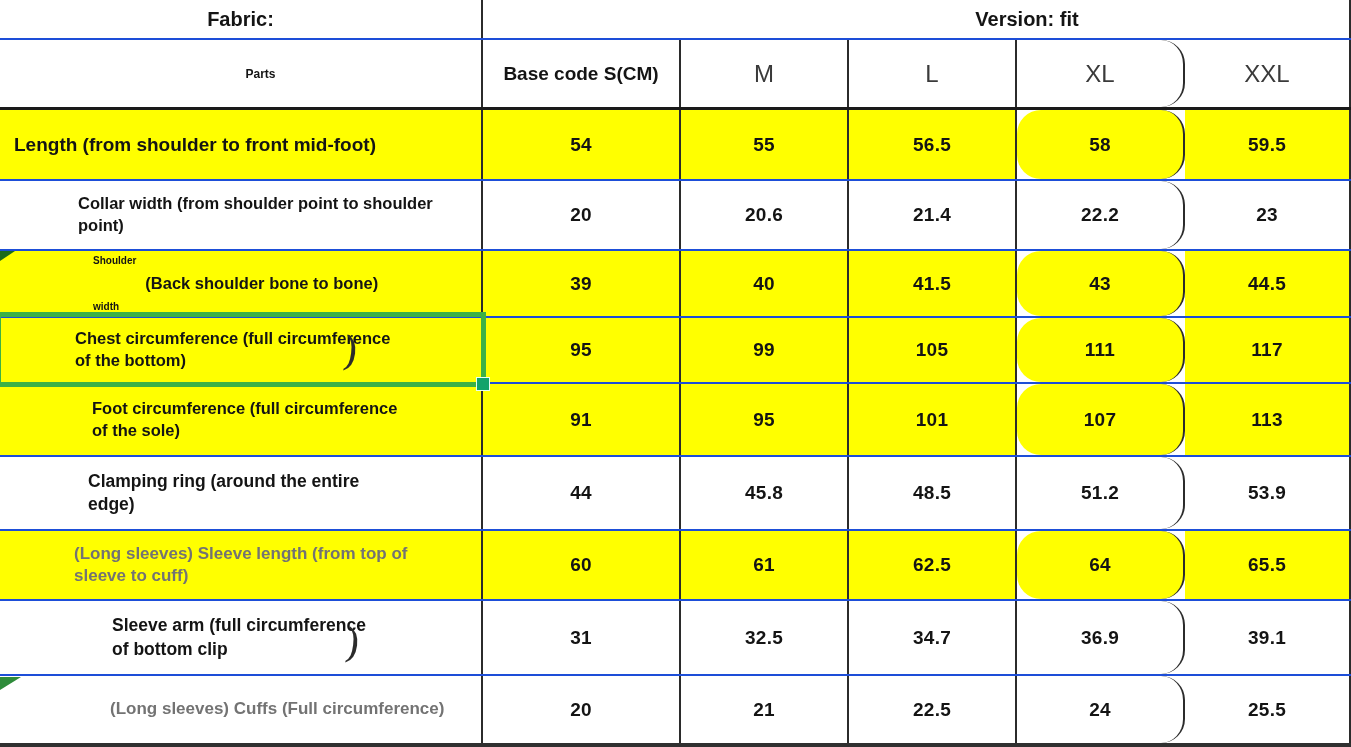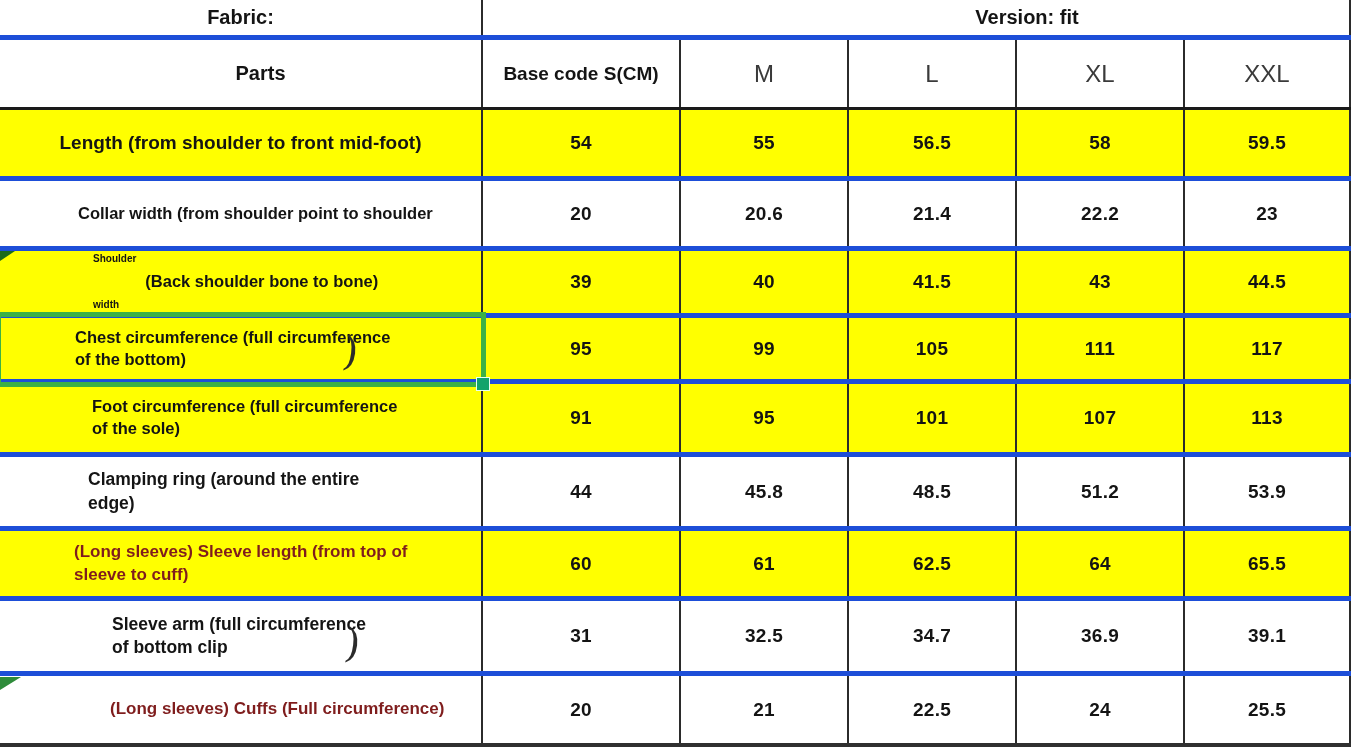--- a/index.html
+++ b/index.html
@@ -1,51 +1,51 @@
 <!DOCTYPE html>
 <html><head>
 <meta charset="utf-8">
 <style>
   html,body{margin:0;padding:0;background:#fff;}
   .canvas{
     position:relative;width:1351px;height:747px;background:#ffffff;
     font-family:"Liberation Sans",sans-serif;overflow:hidden;color:#141414;
   }
-  .row{display:flex;width:1351px;box-sizing:border-box;border-bottom:5px solid #1d4ed8;}
+  .row{display:flex;width:1351px;box-sizing:border-box;border-bottom:2px solid #1d4ed8;}
   .r-top{height:40px;}
   .r-sizes{height:70px;border-bottom-width:3px;border-bottom-color:#1a1a1a;}
   .r0{height:71px;} .r1{height:70px;align-items:center;} .r2{height:67px;} .r3{height:66px;}
   .r4{height:73px;} .r5{height:74px;} .r6{height:70px;} .r7{height:75px;}
   .r8{height:71px;border-bottom-width:4px;border-bottom-color:#303030;}
   .cell{
     box-sizing:border-box;display:flex;align-items:center;justify-content:center;
     border-right:2px solid #2b2b2b;height:100%;
   }
   .col-label{width:483px;}
   .col-s{width:198px;} .col-m{width:168px;} .col-l{width:168px;}
-  .col-xl{width:168px;} .col-xxl{width:166px;}
+  .col-xl{width:168px;border-radius:24px;} .col-xxl{width:166px;}
   .yellow{background:#ffff00;}
   .value{font-weight:700;font-size:19px;letter-spacing:0.3px;}
   .size-head{font-size:24px;font-weight:400;color:#3a3a3a;}
   .basecode{font-weight:700;font-size:19px;}
-  .parts{font-weight:700;font-size:20px;padding-left:40px;}
+  .parts{font-weight:700;font-size:12px;padding-left:40px;}
   .topcell{font-weight:700;font-size:20px;}
   .version-cell{width:868px;padding-left:222px;}
   .label{justify-content:flex-start;text-align:left;font-weight:700;font-size:16.5px;line-height:1.32;}
   .lines span{display:block;}
-  .lr0{justify-content:center;font-size:19px;padding:4px 14px;}
+  .lr0{justify-content:flex-start;font-size:19px;padding:4px 14px;}
   .lr1{padding-left:78px;padding-right:26px;}
   .lr2{padding-left:93px;}
   .lr3{padding-left:75px;padding-right:60px;}
   .lr4{padding-left:92px;padding-right:33px;}
   .lr5{padding-left:88px;padding-right:98px;font-size:17.5px;}
   .lr6{padding-left:74px;padding-right:30px;font-size:17px;}
   .lr7{padding-left:112px;padding-right:60px;font-size:17.5px;}
   .lr8{padding-left:110px;padding-right:20px;font-size:17px;}
-  .darkred{color:#7f1d1d;}
+  .darkred{color:#737373;}
   .sub{display:flex;flex-direction:column;font-size:10px;line-height:10px;margin-right:9px;font-weight:700;gap:36px;}
   
   .sel-rect{
     position:absolute;left:-4px;top:312px;width:490px;height:75px;
     border:5px solid #3cb145;box-sizing:border-box;pointer-events:none;z-index:5;
   }
   .sel-handle{
     position:absolute;left:476px;top:377px;width:14px;height:14px;
     background:#12a36b;border:1px solid #e8fff2;box-sizing:border-box;z-index:6;
   }
@@ -88,20 +88,21 @@
     <div class="cell col-m value yellow">55</div>
     <div class="cell col-l value yellow">56.5</div>
     <div class="cell col-xl value yellow">58</div>
     <div class="cell col-xxl value yellow">59.5</div>
   </div>
 
   <div class="row r1">
     <div class="cell col-label label lr1">
       <div class="lines">
         <span>Collar width (from shoulder point to shoulder</span>
+        <span>point)</span>
       </div>
     </div>
     <div class="cell col-s value">20</div>
     <div class="cell col-m value">20.6</div>
     <div class="cell col-l value">21.4</div>
     <div class="cell col-xl value">22.2</div>
     <div class="cell col-xxl value">23</div>
   </div>
 
   <div class="row r2">

